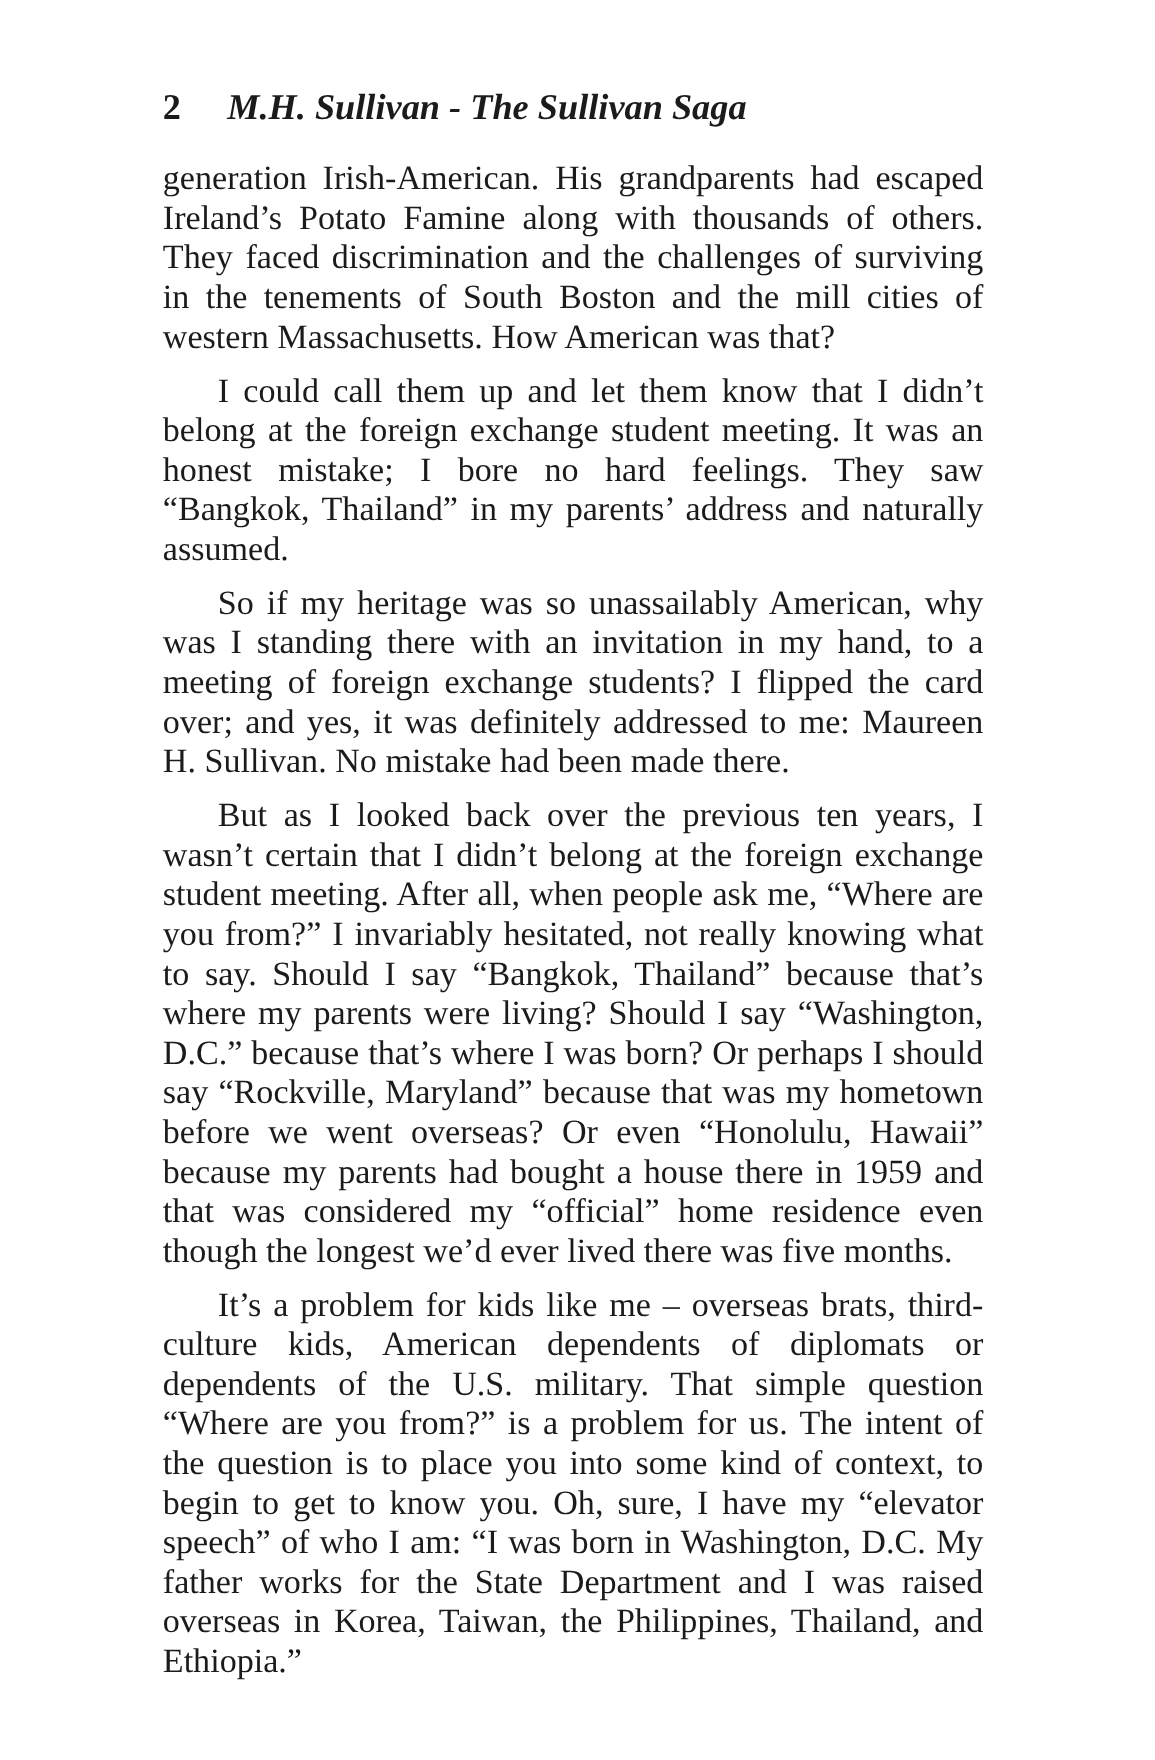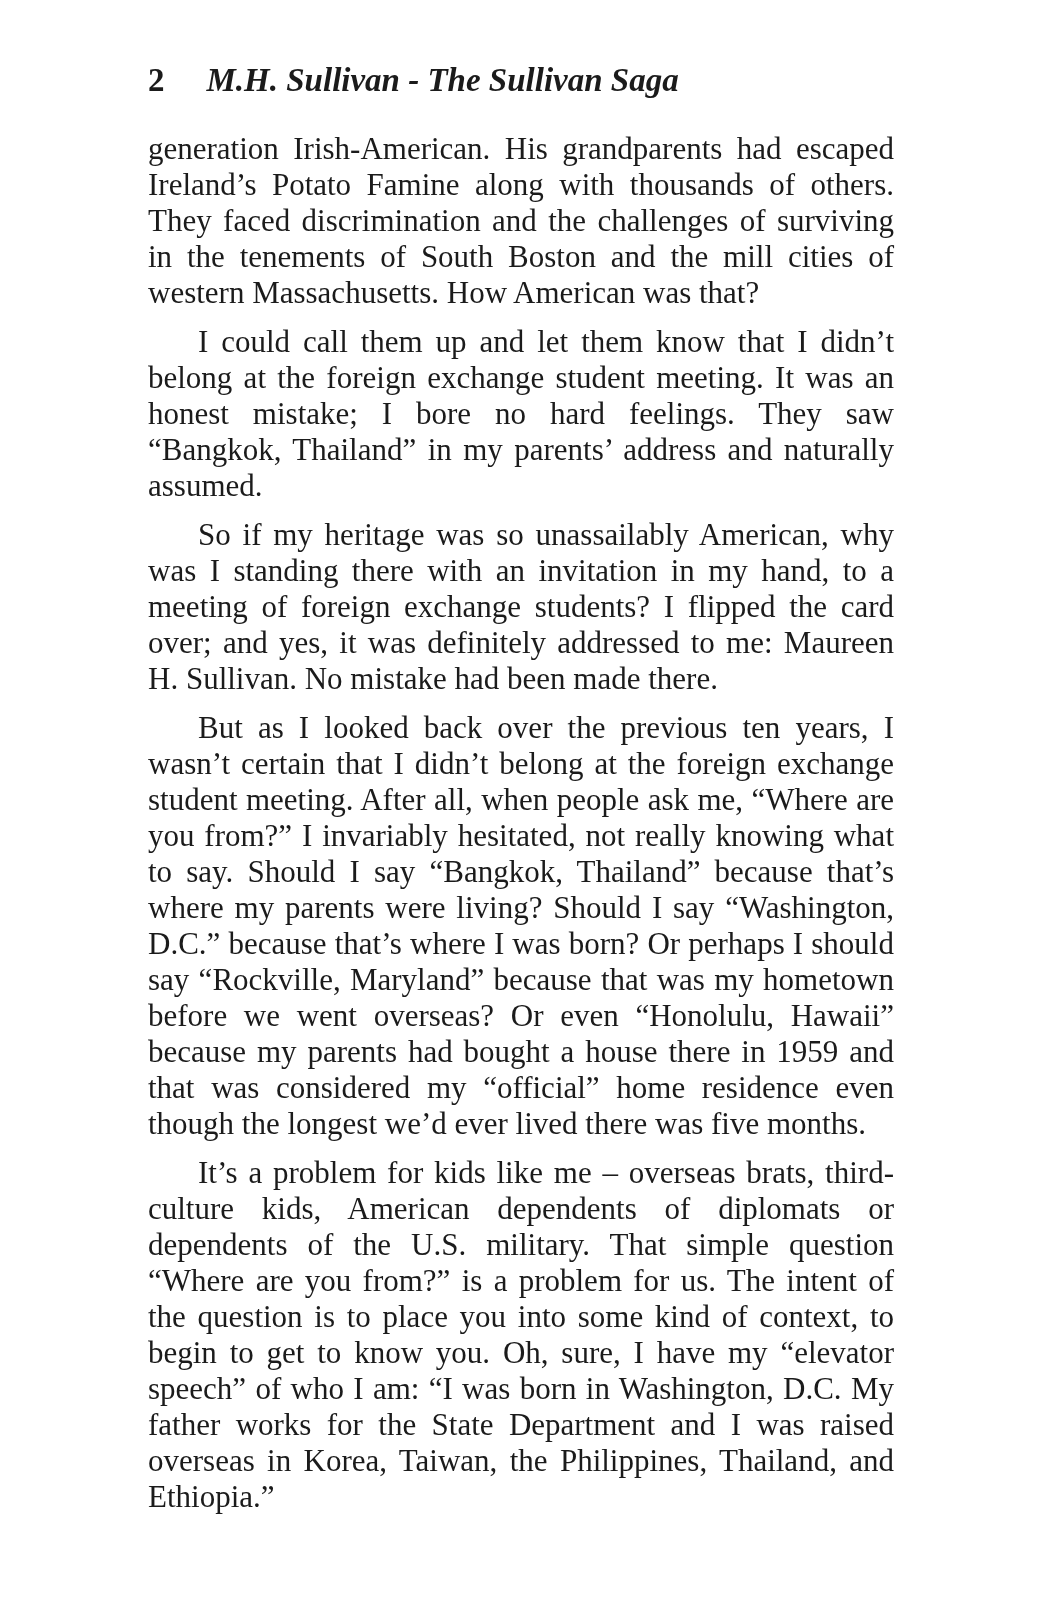--- a/index.html
+++ b/index.html
@@ -31,25 +31,26 @@
   .page-number {
     font-size: 33px;
     font-weight: bold;
     font-style: normal;
   }
   .book-title {
     font-size: 33px;
     font-weight: bold;
     font-style: italic;
     margin-left: 42px;
+    margin-top: 18px;
   }
   .body-text {
     position: absolute;
     left: 148px;
-    top: 131px;
+    top: 144px;
     width: 746px;
   }
   .body-text p {
     margin: 0 0 13px 0;
     font-size: 31px;
     line-height: 36px;
     text-align: justify;
     text-indent: 50px;
   }
   .body-text p.no-indent {

